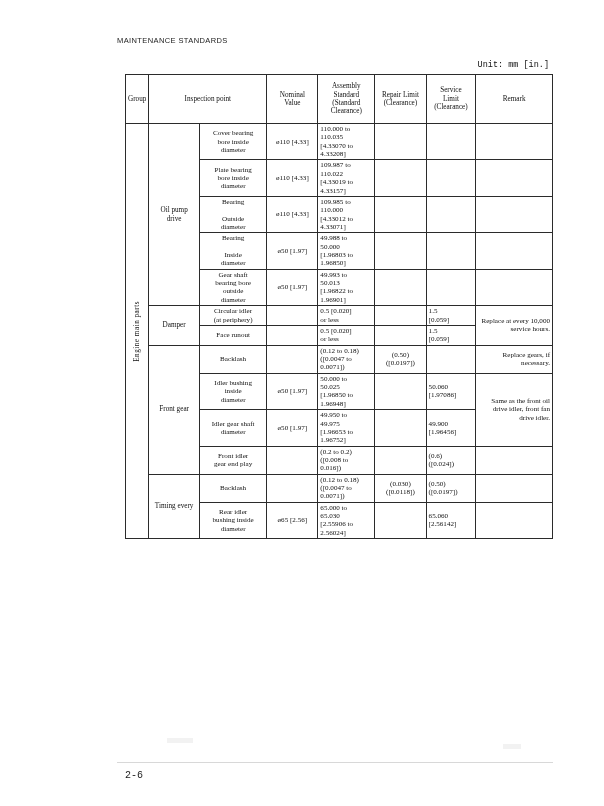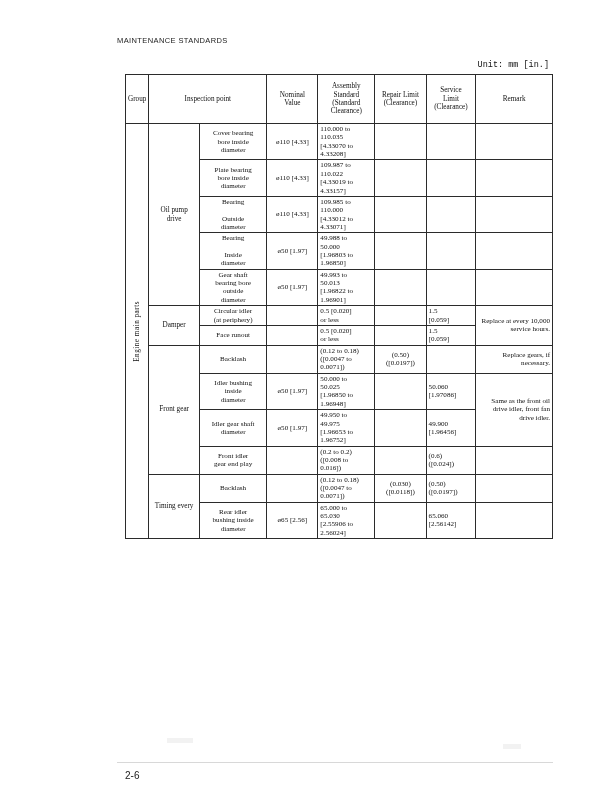--- a/index.html
+++ b/index.html
@@ -100,21 +100,21 @@
     color: rgba(40, 70, 150, 0.40);
     text-shadow: 0 0 1px rgba(255,255,255,0.5);
     pointer-events: none;
     user-select: none;
     white-space: nowrap;
   }
   .page-number {
     position: absolute;
     left: 108px;
     top: 770px;
-    font-family: Liberation Sans, sans-serif;
+    font-family: Liberation Mono, monospace;
     font-size: 10px;
     color: #1a1a1a;
   }
   .rule-bottom {
     position: absolute;
     left: 100px;
     top: 762px;
     width: 436px;
     height: 1px;
     background: #d8d8d8;

